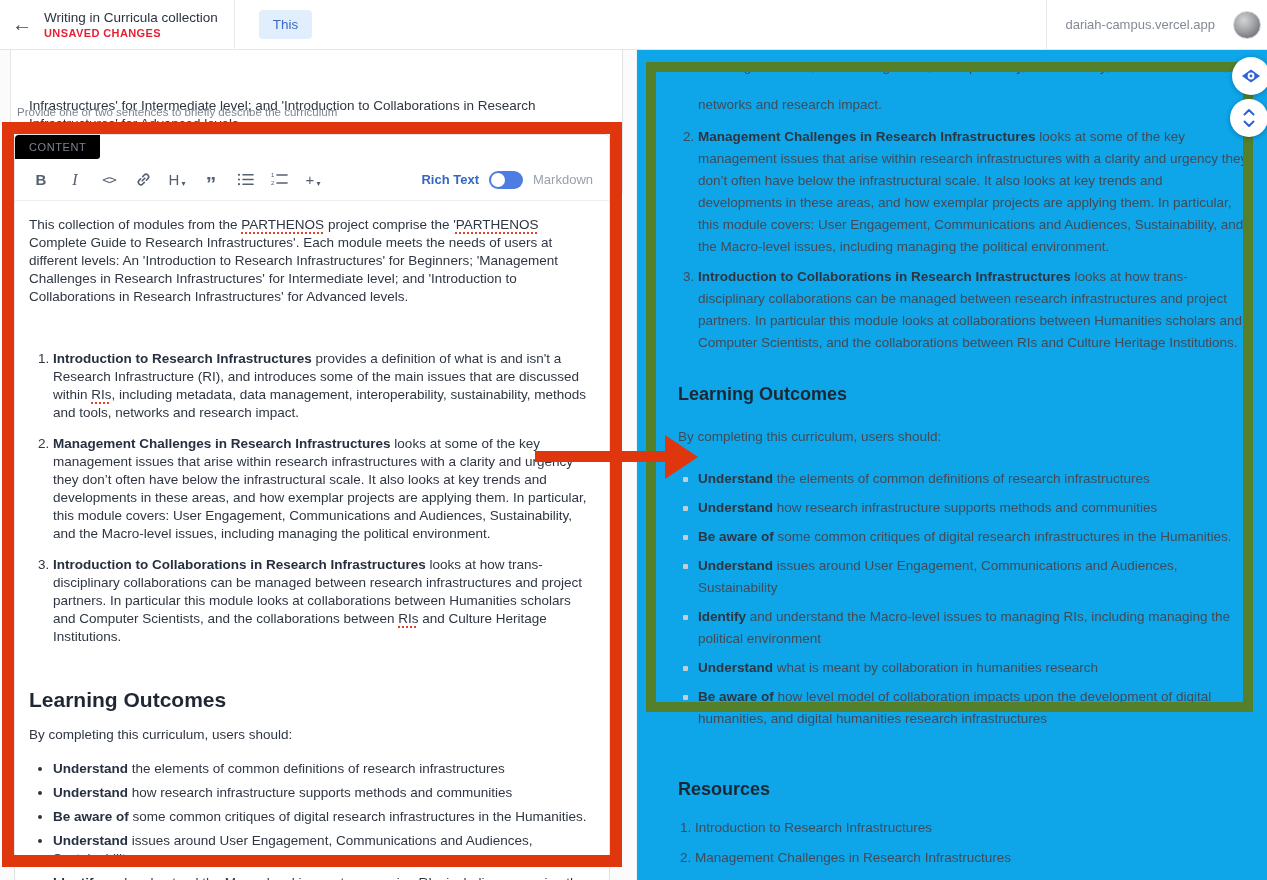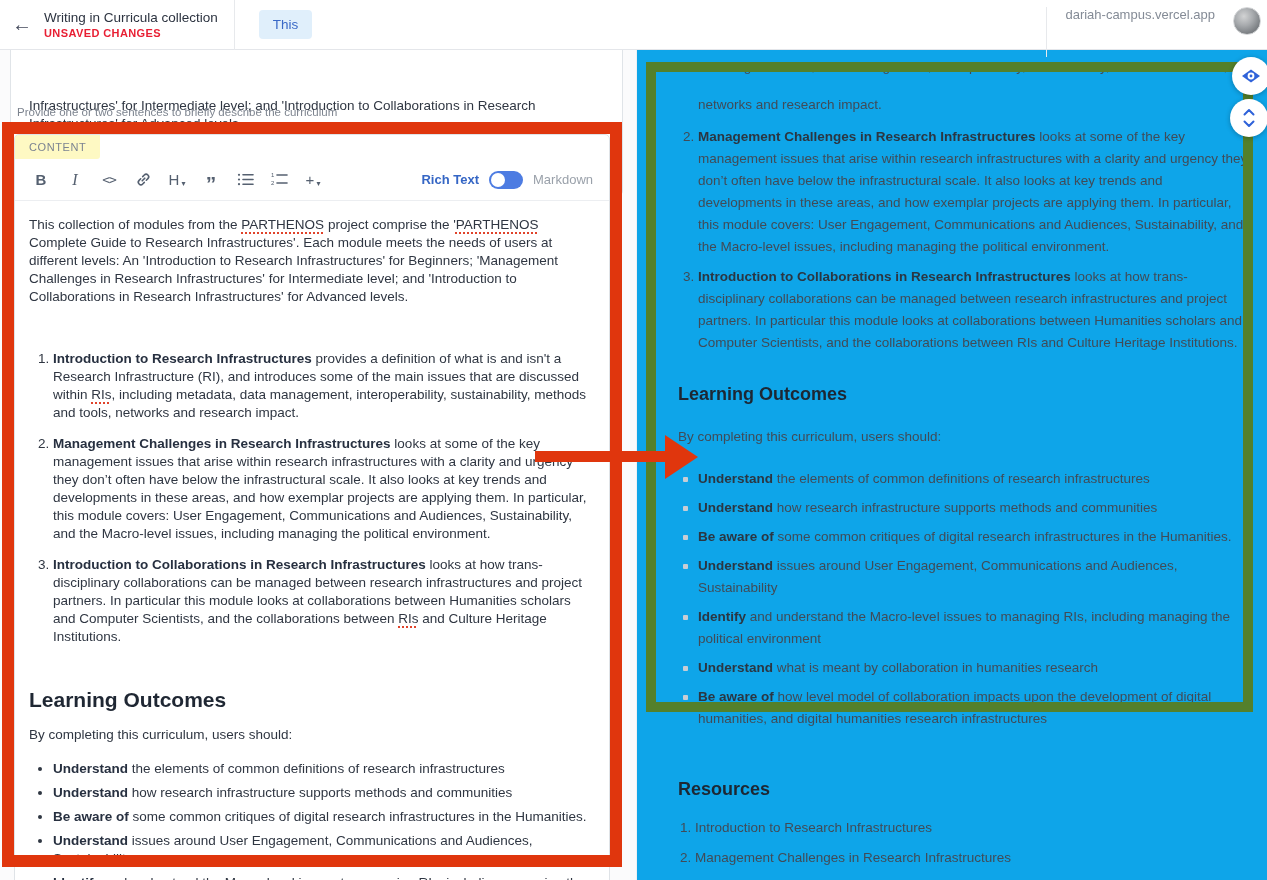--- a/index.html
+++ b/index.html
@@ -17,21 +17,21 @@
   }
   .back-btn { width: 44px; text-align: center; font-size: 20px; color: #42485a; cursor: pointer; }
   .title-block { padding-right: 16px; }
   .doc-title { font-size: 13.5px; color: #2c3340; line-height: 17px; }
   .doc-status { font-size: 11px; font-weight: bold; color: #e81f33; letter-spacing: .4px; line-height: 15px; }
   .hdr-divider { width: 1px; height: 50px; background: #e7e9ec; }
   .save-btn {
     margin-left: 24px; background: #e0effb; color: #3a69c7; font-size: 13.5px;
     padding: 7px 14px; border-radius: 4px; border: none; cursor: pointer;
   }
-  .hdr-right { margin-left: auto; display: flex; align-items: flex-start; height: 36px; }
+  .hdr-right { margin-left: auto; display: flex; align-items: center; height: 36px; }
   .site-domain { font-size: 13px; color: #848b96; margin: 0 18px 0 18px; }
   .avatar {
     width: 28px; height: 28px; border-radius: 50%; margin-right: 6px;
     background: radial-gradient(circle at 38% 32%, #d2d3d4 0%, #a8abae 38%, #7e8286 70%, #5f6367 100%);
     border: 1px solid #d4d6d8;
   }
   
   .left-pane { position: absolute; top: 50px; left: 0; width: 637px; bottom: 0; background: #fbfbfc; border-right: 1px solid #f0f1f3; }
   .right-pane { position: absolute; top: 50px; left: 637px; right: 0; bottom: 0; background: #0ea5e9; }
   
@@ -46,21 +46,21 @@
   .desc-hint {
     position: absolute; left: 10px; top: 56px; font-size: 11.5px; color: #7d848f; padding-left: 7px;
   }
   
   .widget-card {
     position: absolute; left: 14px; top: 84px; width: 596px; height: 770px;
     background: #fff; border: 1px solid #dfe3e7; border-radius: 5px;
   }
   .widget-tab {
     position: absolute; top: 0; left: 0; height: 24px; line-height: 24px;
-    padding: 0 14px; background: #fef9c3; color: #7b8391;
+    padding: 0 14px; background: #000000; color: #7b8391;
     font-size: 11px; letter-spacing: .6px; border-radius: 4px 0 3px 0;
   }
   .toolbar {
     position: absolute; top: 24px; left: 0; right: 0; height: 42px;
     display: flex; align-items: center; padding: 0 16px; gap: 14px;
     border-bottom: 1px solid #eceef1;
   }
   .tb-btn {
     min-width: 20px; height: 24px; display: flex; align-items: center; justify-content: center;
     color: #556070; font-size: 15px; cursor: pointer; background: none; border: none;

